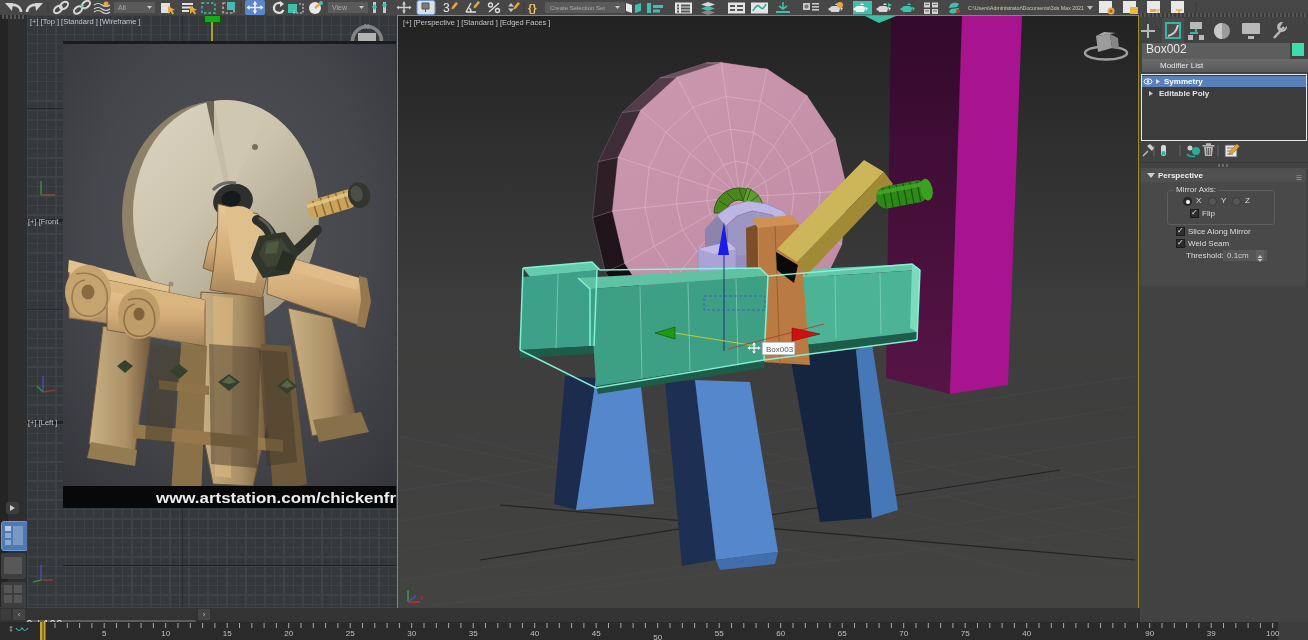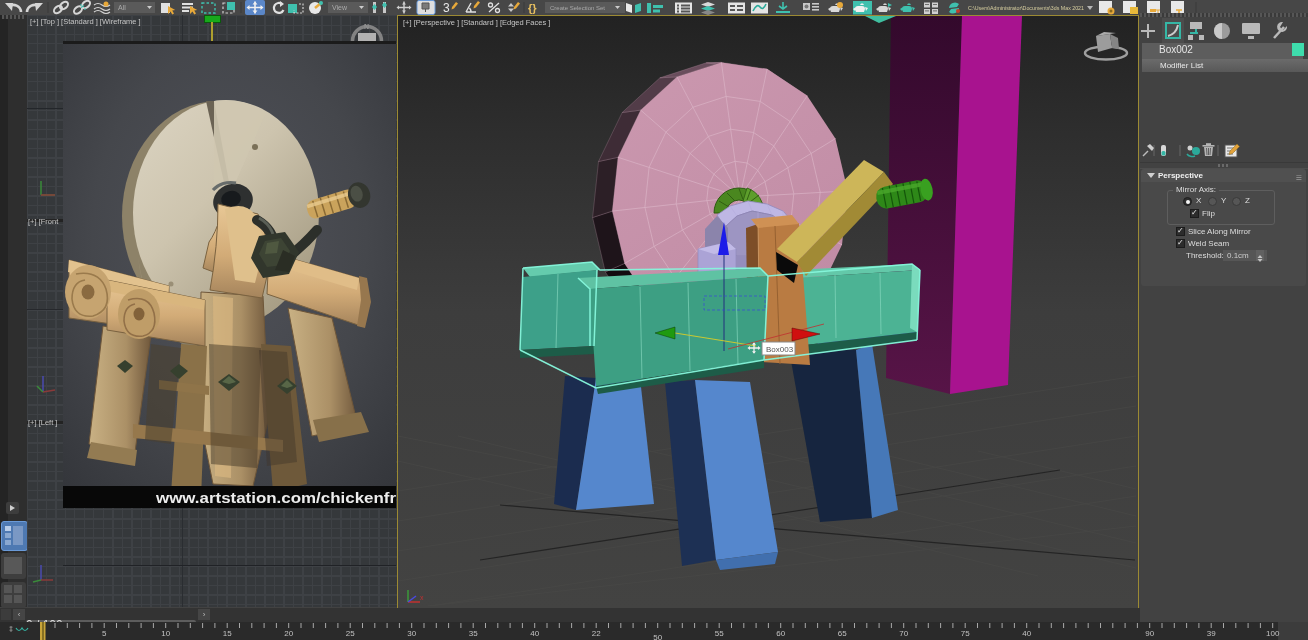--- a/index.html
+++ b/index.html
@@ -627,25 +627,39 @@
       <g fill="#b9b9b9">
         <rect x="102" y="5" width="18" height="11" rx="1"></rect>
         <rect x="108" y="18" width="6" height="3"></rect>
       </g>
       <g stroke="#b9b9b9" stroke-width="2.5" fill="none">
         <path d="M134 20 L144 9"></path>
         <path d="M143 4 a5 5 0 1 0 4 4 l-4 4 -3 -3 z" fill="#b9b9b9" stroke="none"></path>
       </g>
     </svg>
 
-    <div class="abs" style="left:2px;top:30px;width:144px;height:24px;background:#5d5d5d;color:#e6e6e6;font-size:10px;line-height:13px;padding-left:17px;">Box002</div>
+    <div class="abs" style="left:2px;top:30px;width:144px;height:24px;background:#5d5d5d;color:#e6e6e6;font-size:12px;line-height:13px;padding-left:4px;">Box002</div>
     <div class="abs" style="left:152px;top:30px;width:12px;height:13px;background:#3edcac;"></div>
 
     <div class="abs" style="left:2px;top:46px;width:162px;height:13px;background:linear-gradient(#6b6b6b,#585858);color:#e8e8e8;font-size:8px;line-height:13px;padding-left:18px;">Modifier List<span style="position:absolute;right:5px;top:0;color:#cfcfcf;font-size:6px;">▼</span></div>
 
+    <div class="abs" style="left:1px;top:61px;width:164px;height:65px;background:#3c3c3c;border:1px solid #e8e8e8;">
+      <div class="abs" style="left:0;top:1px;width:164px;height:11px;background:#5a80ba;color:#ffffff;font-size:8px;font-weight:bold;line-height:11px;">
+        <svg width="18" height="11" style="vertical-align:top">
+            <ellipse cx="6" cy="5.5" rx="4" ry="2.6" fill="none" stroke="#fff" stroke-width="1"></ellipse>
+            <circle cx="6" cy="5.5" r="1.2" fill="#fff"></circle>
+            <path d="M14 3 l4 2.5 -4 2.5 z" fill="#ddd"></path>
+          </svg><span style="position:absolute;left:22px;top:0;">Symmetry</span>
+      </div>
+      <div class="abs" style="left:0;top:13px;width:164px;height:11px;color:#e2e2e2;font-size:8px;font-weight:bold;line-height:11px;">
+        <svg width="16" height="11" style="vertical-align:top">
+            <path d="M7 3 l4 2.5 -4 2.5 z" fill="#ccc"></path>
+          </svg><span style="position:absolute;left:17px;top:0;">Editable Poly</span>
+      </div>
+    </div>
 
     <svg class="abs" style="left:0;top:129px;" width="168" height="18" viewBox="0 0 168 18">
       <g stroke="#666" stroke-width="1">
           <line x1="14" y1="3" x2="14" y2="14"></line>
           <line x1="40" y1="3" x2="40" y2="14"></line>
           <line x1="78" y1="3" x2="78" y2="14"></line>
         </g>
       <g>
         <path d="M3 14 L8 9" stroke="#bbb" stroke-width="1.5"></path>
           <path d="M7 4 l5 5 2 -3 -4 -4 z" fill="#cfcfcf"></path>
@@ -831,21 +845,21 @@
     </svg>
     <div class="abs" id="rlabels" style="left:0;top:7px;width:1308px;height:11px;color:#c2c2c2;font-size:8px;">
         <span style="position:absolute;left:96.2px;top:0;width:16px;text-align:center;">5</span>
         <span style="position:absolute;left:157.7px;top:0;width:16px;text-align:center;">10</span>
         <span style="position:absolute;left:219.2px;top:0;width:16px;text-align:center;">15</span>
         <span style="position:absolute;left:280.7px;top:0;width:16px;text-align:center;">20</span>
         <span style="position:absolute;left:342.2px;top:0;width:16px;text-align:center;">25</span>
         <span style="position:absolute;left:403.7px;top:0;width:16px;text-align:center;">30</span>
         <span style="position:absolute;left:465.2px;top:0;width:16px;text-align:center;">35</span>
         <span style="position:absolute;left:526.7px;top:0;width:16px;text-align:center;">40</span>
-        <span style="position:absolute;left:588.2px;top:0;width:16px;text-align:center;">22</span>
+        <span style="position:absolute;left:588.2px;top:0;width:16px;text-align:center;">45</span>
         <span style="position:absolute;left:649.7px;top:4px;width:16px;text-align:center;">50</span>
         <span style="position:absolute;left:711.2px;top:0;width:16px;text-align:center;">55</span>
         <span style="position:absolute;left:772.7px;top:0;width:16px;text-align:center;">60</span>
         <span style="position:absolute;left:834.2px;top:0;width:16px;text-align:center;">65</span>
         <span style="position:absolute;left:895.7px;top:0;width:16px;text-align:center;">70</span>
         <span style="position:absolute;left:957.2px;top:0;width:16px;text-align:center;">75</span>
         <span style="position:absolute;left:1018.7px;top:0;width:16px;text-align:center;">40</span>
         <span style="position:absolute;left:1080.2px;top:16px;width:16px;text-align:center;">85</span>
         <span style="position:absolute;left:1141.7px;top:0;width:16px;text-align:center;">90</span>
         <span style="position:absolute;left:1203.2px;top:0;width:16px;text-align:center;">39</span>

